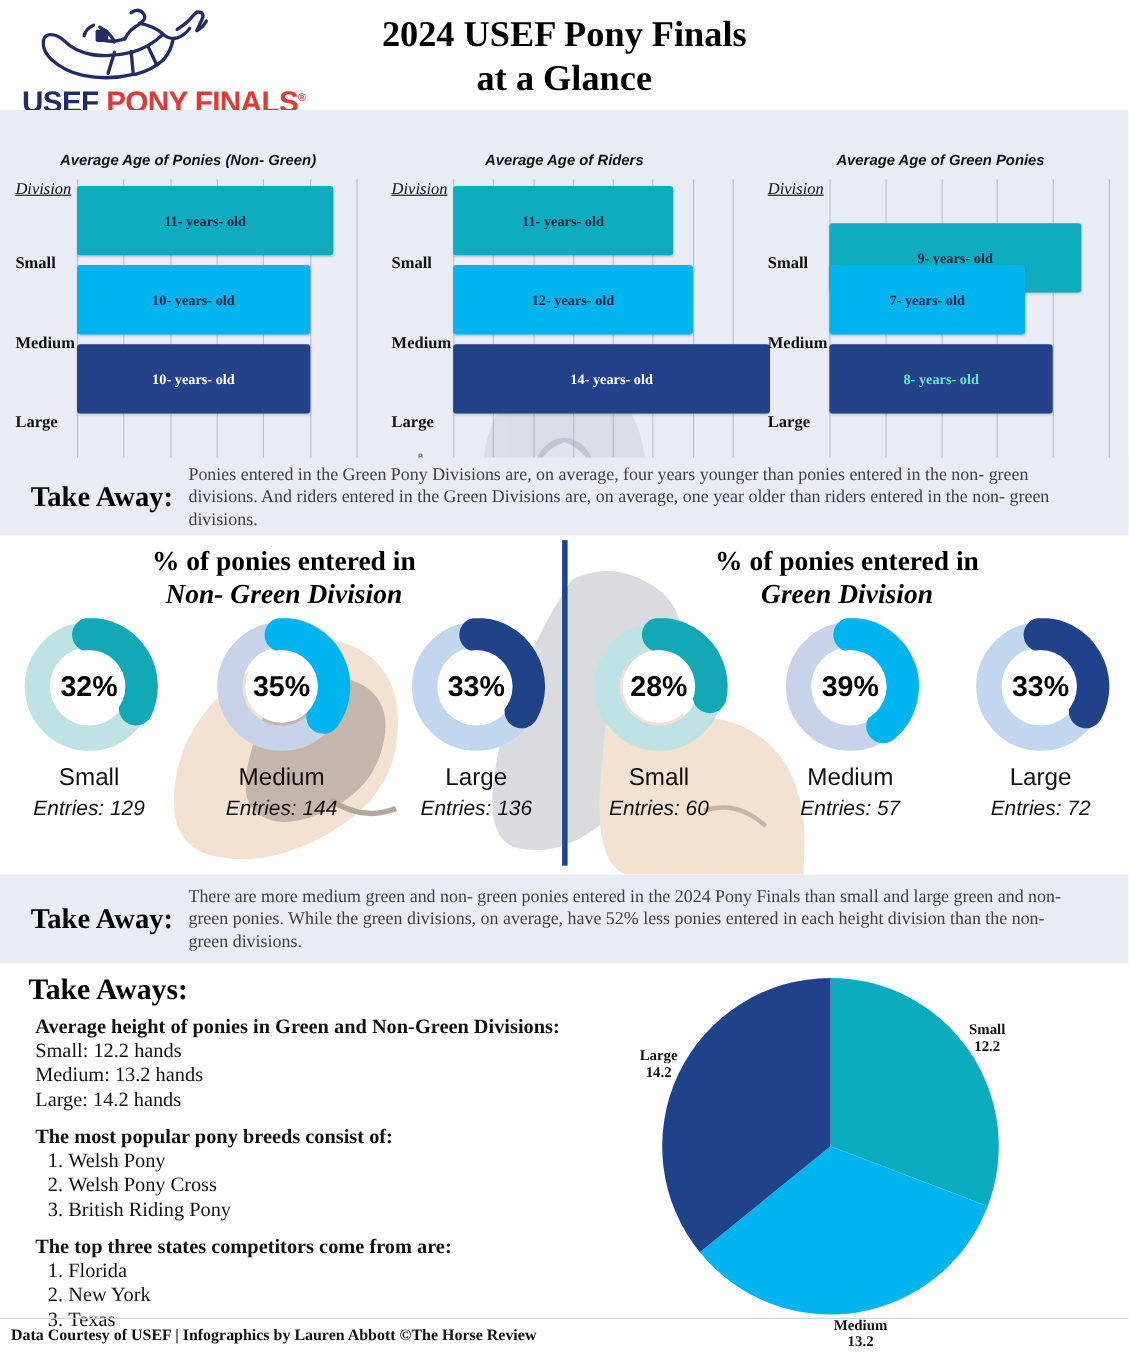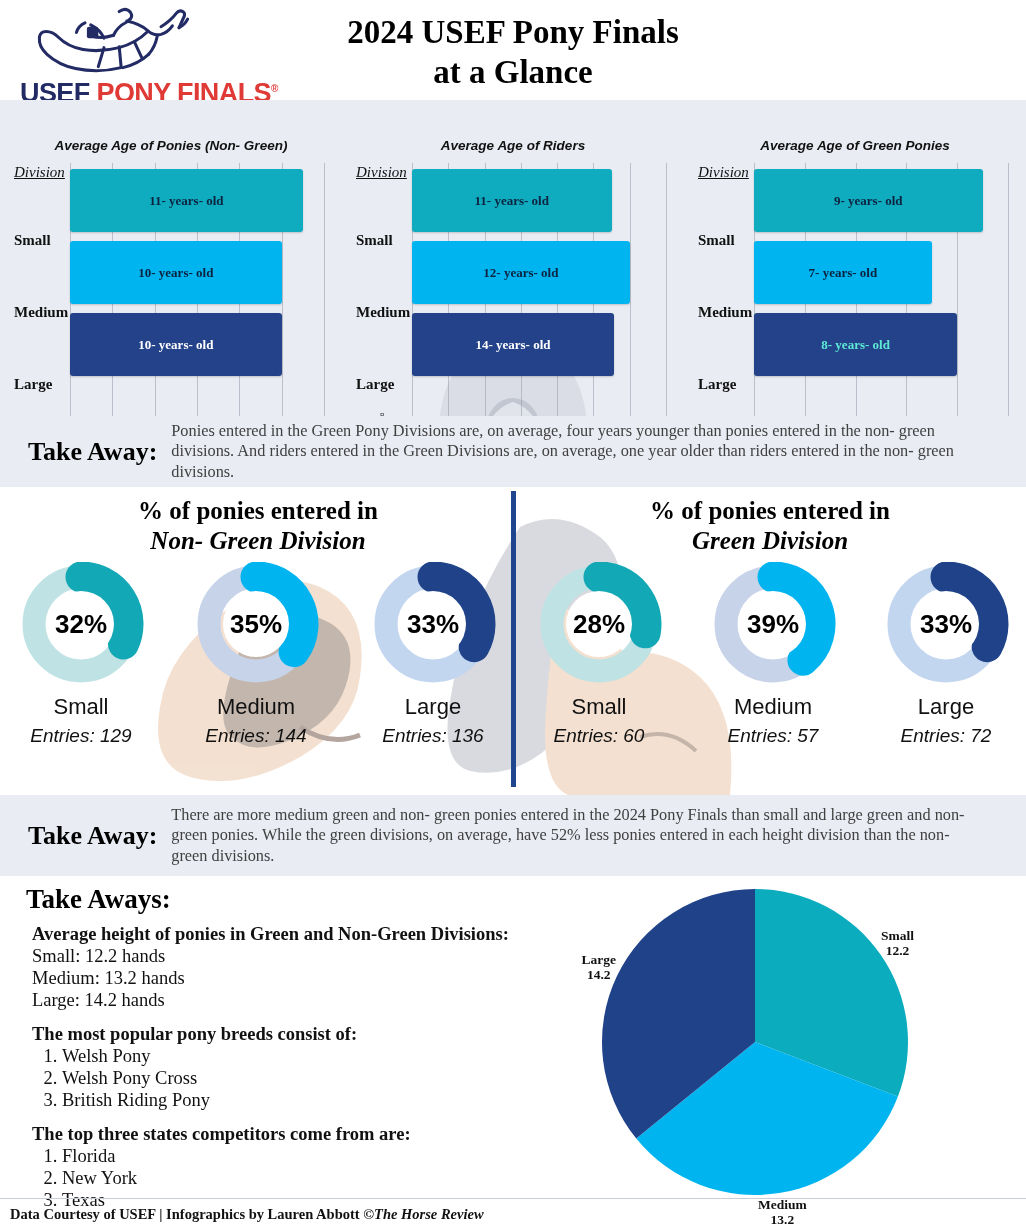--- a/index.html
+++ b/index.html
@@ -187,21 +187,21 @@
   }
 
   .footer-rule {
     position: absolute; left: 0; top: 1198px; width: 1026px; height: 1px;
     background: #c8cdd8;
   }
   .footer {
     position: absolute; left: 10px; top: 1206px;
     font-weight: bold; font-size: 14.5px; color: #111;
   }
-  .footer .it { font-style: italic; }
+  .footer .it { }
 </style>
 </head>
 <body>
 
 <div class="header">
   <div class="logo-wrap">
     <svg class="logo-horse" viewBox="0 0 200 82">
       <g fill="none" stroke="#232b65" stroke-width="3.2" stroke-linecap="round" stroke-linejoin="round">
         <path d="M96 10 q7 -5 12 1 q3 5 -2 8"></path>
         <path d="M104 20 q14 3 22 10 q6 6 14 4 q7 -2 12 -9"></path>
@@ -284,21 +284,21 @@
           <div class="gridline" style="left: 0px;"></div>
           <div class="gridline" style="left: 36.2857px;"></div>
           <div class="gridline" style="left: 72.5714px;"></div>
           <div class="gridline" style="left: 108.857px;"></div>
           <div class="gridline" style="left: 145.143px;"></div>
           <div class="gridline" style="left: 181.429px;"></div>
           <div class="gridline" style="left: 217.714px;"></div>
           <div class="gridline" style="left: 254px;"></div>
           <div class="bar r0" style="left: 0px; width: 199.571px; background: rgb(15, 171, 190); color: rgb(13, 35, 64);">11- years- old</div>
           <div class="bar r1" style="left: 0px; width: 217.714px; background: rgb(0, 180, 239); color: rgb(13, 35, 64);">12- years- old</div>
-          <div class="bar r2" style="left: 0px; width: 202px; background: rgb(35, 66, 137); color: rgb(255, 255, 255);">14- years- old</div>
+          <div class="bar r2" style="left: 0px; width: 288px; background: rgb(35, 66, 137); color: rgb(255, 255, 255);">14- years- old</div>
         </div>
         <div class="axis">
           <div class="tick" style="left: 0px;">0</div>
           <div class="tick" style="left: 36.2857px;">2</div>
           <div class="tick" style="left: 72.5714px;">4</div>
           <div class="tick" style="left: 108.857px;">6</div>
           <div class="tick" style="left: 145.143px;">8</div>
           <div class="tick" style="left: 181.429px;">10</div>
           <div class="tick" style="left: 217.714px;">12</div>
           <div class="tick" style="left: 254px;">14</div>
@@ -310,21 +310,21 @@
         <div class="cat-lbl" style="top: 132px;">Small</div>
         <div class="cat-lbl" style="top: 204px;">Medium</div>
         <div class="cat-lbl" style="top: 276px;">Large</div>
         <div class="plot">
           <div class="gridline" style="left: 0px;"></div>
           <div class="gridline" style="left: 50.8px;"></div>
           <div class="gridline" style="left: 101.6px;"></div>
           <div class="gridline" style="left: 152.4px;"></div>
           <div class="gridline" style="left: 203.2px;"></div>
           <div class="gridline" style="left: 254px;"></div>
-          <div class="bar r0" style="left: 0px; width: 228.6px; background: rgb(15, 171, 190); color: rgb(13, 35, 64);">9- years- old</div>
+          <div class="bar r0" style="left: 0px; width: 228.6px; background: rgb(15, 171, 190); color: rgb(13, 35, 64); margin-top: 34px;">9- years- old</div>
           <div class="bar r1" style="left: 0px; width: 177.8px; background: rgb(0, 180, 239); color: rgb(13, 35, 64);">7- years- old</div>
           <div class="bar r2" style="left: 0px; width: 203.2px; background: rgb(35, 66, 137); color: #5eead4;">8- years- old</div>
         </div>
         <div class="axis">
           <div class="tick" style="left: 0px;">0</div>
           <div class="tick" style="left: 50.8px;">2</div>
           <div class="tick" style="left: 101.6px;">4</div>
           <div class="tick" style="left: 152.4px;">6</div>
           <div class="tick" style="left: 203.2px;">8</div>
           <div class="tick" style="left: 254px;">10</div>

